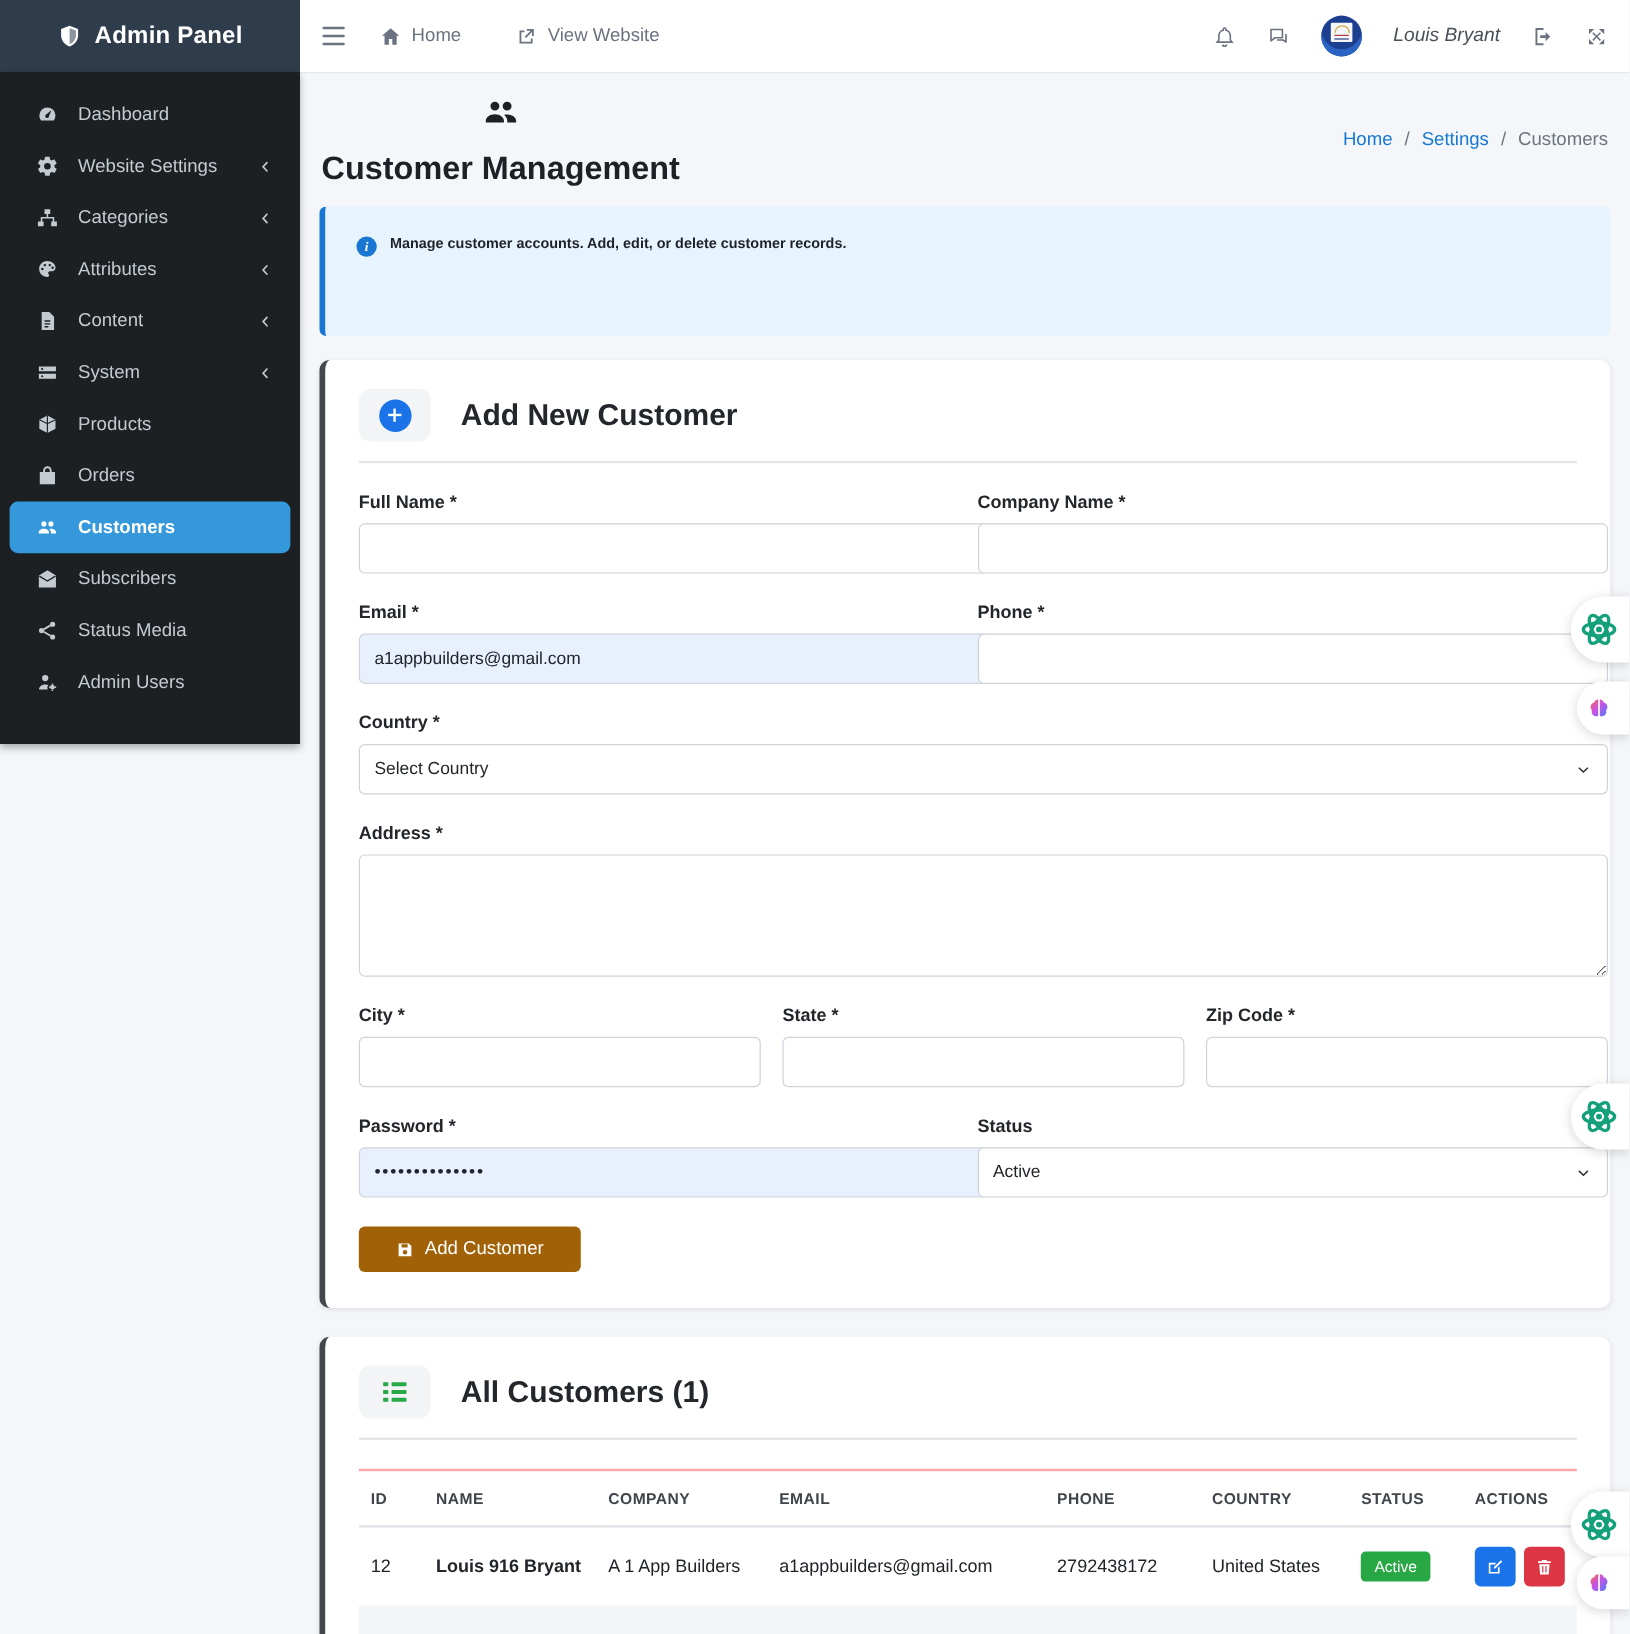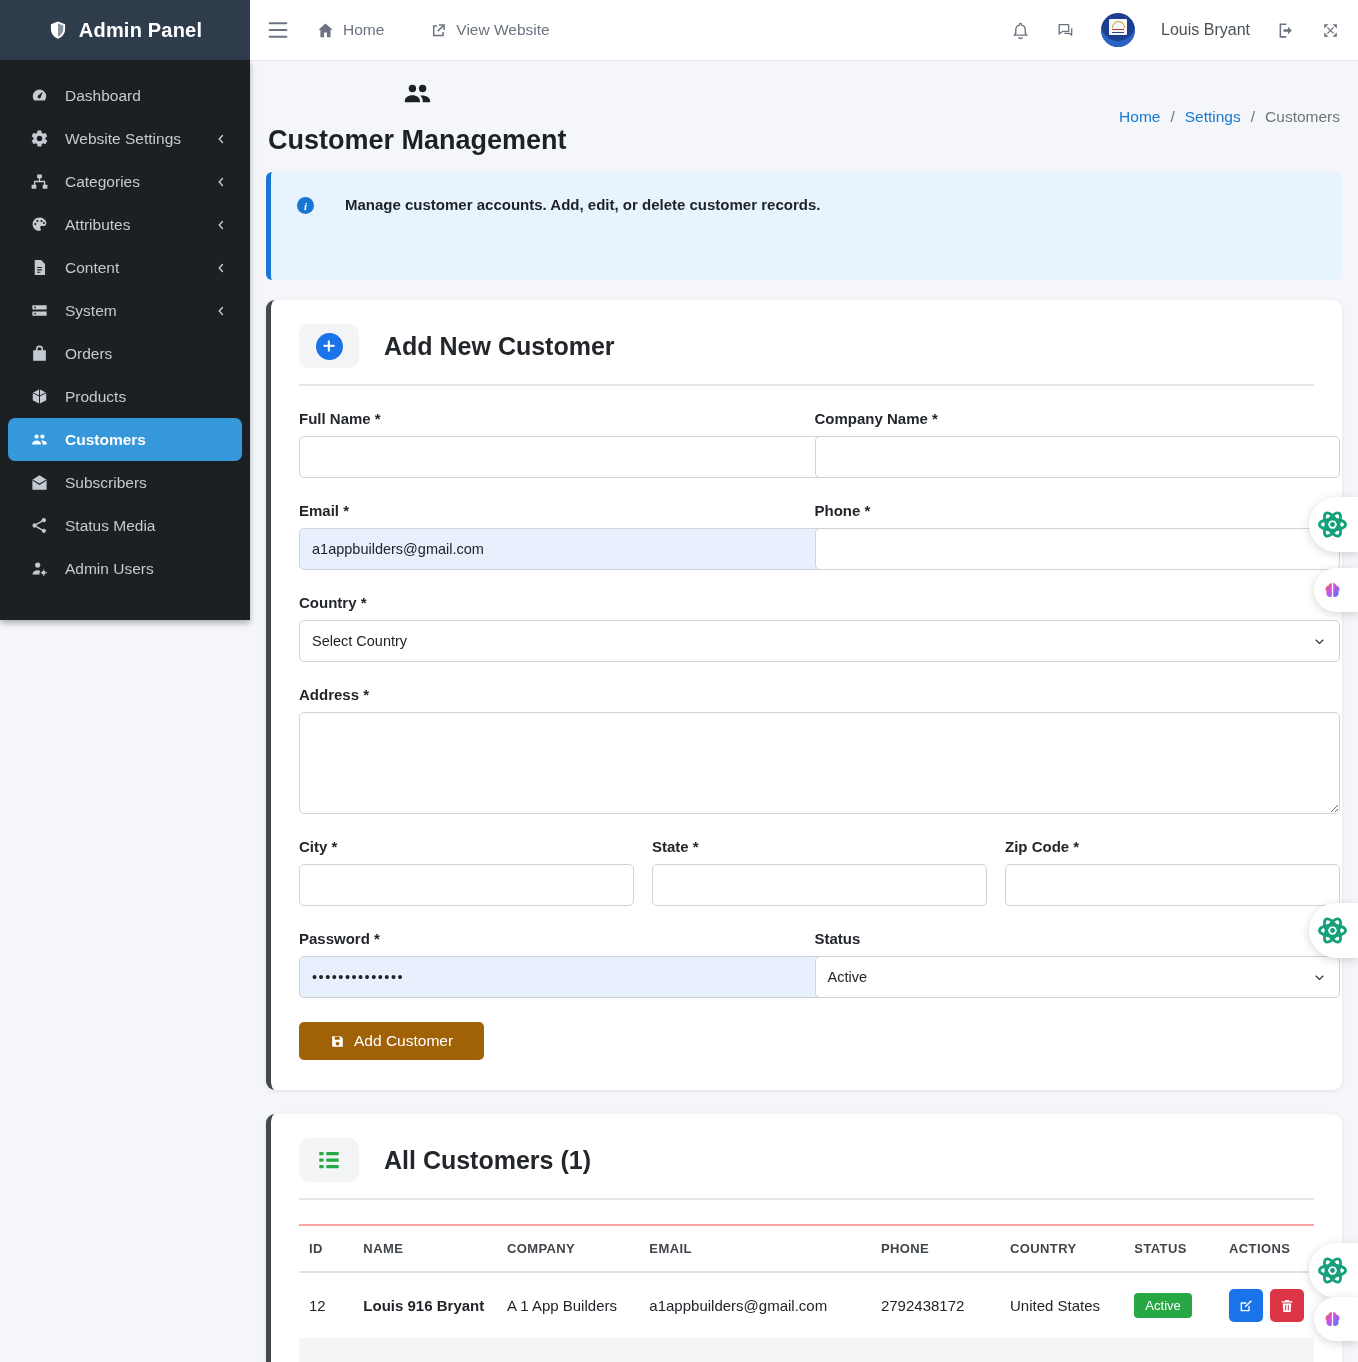--- a/index.html
+++ b/index.html
@@ -22,38 +22,38 @@
   .nav-item.active{background:#3498db;color:#fff;margin:0 8px;padding:0 14px 0 22px;border-radius:7px;font-weight:700;}
   
   .main{position:absolute;left:250px;top:0;width:1108px;}
   .topbar{height:60px;background:#fff;border-bottom:1px solid #e4e7eb;display:flex;align-items:center;padding:0 18px;color:#6b7280;}
   .tb-link{display:flex;align-items:center;gap:8px;font-size:15.5px;color:#6b7280;cursor:pointer;}
   .tb-icon svg{width:19px;height:19px;fill:#6b7280;}
   .tb-icon.stroke svg{fill:none;stroke:#6b7280;}
   .hamburger{margin-right:28px;cursor:pointer;}
   .hamburger svg{width:20px;height:18px;}
   .tb-gap{margin-left:45px;}
-  .tb-right{margin-left:auto;display:flex;align-items:center;gap:26px;}
+  .tb-right{margin-left:auto;display:flex;align-items:center;gap:26px;font-style:italic;}
   .avatar{width:34px;height:34px;border-radius:50%;background:#1c3f8f;position:relative;overflow:hidden;flex:0 0 auto;box-shadow:inset 0 -6px 0 #2a63c4;}
   .avatar-label{position:absolute;left:8px;top:6px;width:18px;height:16px;background:#f5f6f8;border-radius:1px;}
   .avatar-label:before{content:"";position:absolute;left:3px;top:2px;width:11px;height:6px;border:1.5px solid #c9a538;border-bottom:none;border-radius:8px 8px 0 0;}
   .avatar-label:after{content:"";position:absolute;left:3px;bottom:2px;width:12px;height:1.5px;background:#30408a;box-shadow:0 -3px 0 #b03a3a;}
   .user-name{font-size:16px;color:#495057;}
   
   .content{padding:10px 16px 22px;}
   .page-head{display:flex;align-items:center;justify-content:space-between;margin:6px 2px 16px;}
   .page-title{display:flex;align-items:center;gap:15px;font-size:27px;font-weight:700;color:#1d2125;flex-direction:column;}
   .page-title svg{width:33px;height:33px;fill:#1d2125;}
   .breadcrumb{display:flex;align-items:center;gap:10px;font-size:15.5px;}
   .breadcrumb a{color:#1778d2;text-decoration:none;cursor:pointer;}
   .crumb-sep{color:#6c757d;}
   .crumb-current{color:#6c757d;}
   .alert{background:#e7f3fd;border-left:5px solid #1976d2;border-radius:6px;height:84px;padding:24px 24px 0 26px;display:flex;align-items:flex-start;gap:11px;margin-bottom:20px;}
   .info-icon{width:17px;height:17px;border-radius:50%;background:#1976d2;color:#fff;font-size:11px;font-weight:700;font-family:"Liberation Serif",serif;font-style:italic;display:flex;align-items:center;justify-content:center;margin-top:1px;flex:0 0 auto;}
-  .alert-text{font-size:15px;font-weight:700;color:#1e2226;margin-left:20px;}
+  .alert-text{font-size:12px;font-weight:700;color:#1e2226;}
   .card{background:#fff;border-radius:9px;border-left:5px solid #44484d;box-shadow:0 1px 4px rgba(0,0,0,.09);margin-bottom:24px;}
   .card-body{padding:24px 28px 30px;}
   .card-head{display:flex;align-items:center;gap:25px;}
   .icon-box{width:60px;height:44px;border-radius:10px;background:#f2f4f6;display:flex;align-items:center;justify-content:center;}
   .plus-circle{width:27px;height:27px;border-radius:50%;background:#1a73e8;position:relative;}
   .plus-circle:before,.plus-circle:after{content:"";position:absolute;background:#fff;left:50%;top:50%;transform:translate(-50%,-50%);}
   .plus-circle:before{width:11px;height:2.4px;}
   .plus-circle:after{width:2.4px;height:11px;}
   .list-glyph svg{width:28px;height:26px;}
   .card-title{font-size:25px;font-weight:600;color:#23272b;}
@@ -187,33 +187,33 @@
       <span class="nav-label">System</span>
       <span class="nav-chevron">
           <svg viewBox="0 0 24 24">
             <path d="M14.5 6L9 12l5.5 6" stroke="currentColor" stroke-width="2.4" fill="none" stroke-linecap="round"></path>
           </svg>
         </span>
     </a>
     <a class="nav-item">
       <span class="nav-icon">
           <svg viewBox="0 0 24 24">
-            <path d="M7.5 8V6.5a4.5 4.5 0 0 1 9 0V8H20v13H4V8h3.5zm2 0h5V6.5a2.5 2.5 0 0 0-5 0V8z"></path>
-          </svg>
-        </span>
-      <span class="nav-label">Orders</span>
-    </a>
-    <a class="nav-item">
-      <span class="nav-icon">
-          <svg viewBox="0 0 24 24">
             <path d="M12 2.8l8.5 4.4v9.6L12 21.2l-8.5-4.4V7.2z"></path>
             <path d="M12 2.8v18.4M3.5 7.2L12 11.5l8.5-4.3" stroke="#1d2023" stroke-width="1.2" fill="none"></path>
           </svg>
         </span>
       <span class="nav-label">Products</span>
+    </a>
+    <a class="nav-item">
+      <span class="nav-icon">
+          <svg viewBox="0 0 24 24">
+            <path d="M7.5 8V6.5a4.5 4.5 0 0 1 9 0V8H20v13H4V8h3.5zm2 0h5V6.5a2.5 2.5 0 0 0-5 0V8z"></path>
+          </svg>
+        </span>
+      <span class="nav-label">Orders</span>
     </a>
     <a class="nav-item active">
       <span class="nav-icon">
           <svg viewBox="0 0 24 24">
             <path d="M8.3 11a2.7 2.7 0 1 0 0-5.4 2.7 2.7 0 0 0 0 5.4zM15.7 11a2.7 2.7 0 1 0 0-5.4 2.7 2.7 0 0 0 0 5.4zM2.8 17.4c0-2.4 2.5-4.1 5.5-4.1s5.5 1.7 5.5 4.1v.9H2.8zM15.3 13.4c3 0 5.9 1.6 5.9 4v.9h-5.4v-.9c0-1.5-.7-2.8-1.9-3.7.4-.2.9-.3 1.4-.3z"></path>
           </svg>
         </span>
       <span class="nav-label">Customers</span>
     </a>
     <a class="nav-item">

